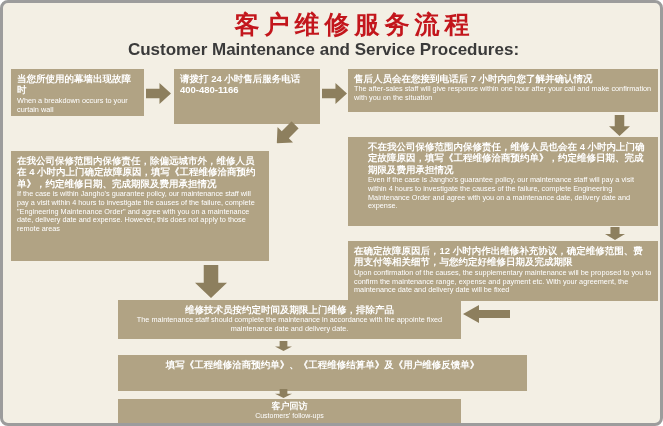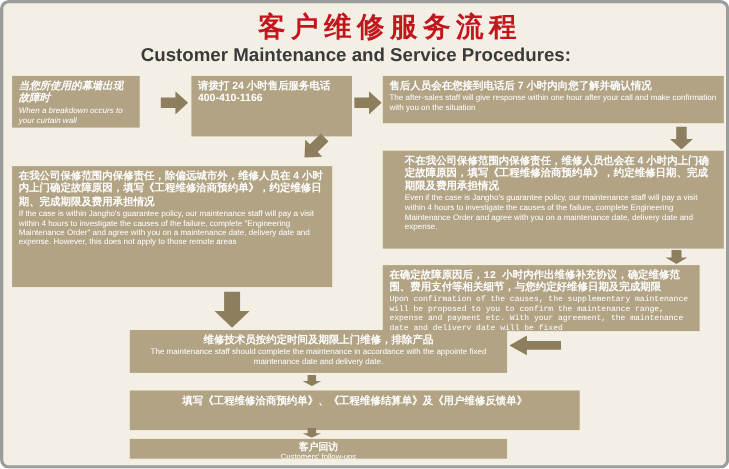--- a/index.html
+++ b/index.html
@@ -35,29 +35,29 @@
     background:var(--box_fill,#b1a384);
     color:#ffffff;
     padding:4px 6px;
     overflow:hidden;
     line-height:1.2;
   }
   .box .cn { font-size:9.5px; font-weight:bold; margin-bottom:1px; }
   .box .en { font-size:7.3px; }
   .box.center { text-align:center; }
 
-  #box1 { left:8px;   top:66px;  width:116px; height:47px;font-style:italic; }
+  #box1 { left:8px;   top:66px;  width:133px; height:47px; }
   #box2 { left:171px; top:66px;  width:146px; height:55px; }
   #box3 { left:345px; top:66px;  width:310px; height:43px; }
   #box4 { left:345px; top:134px; width:310px; height:89px;padding-left:20px; }
-  #box5 { left:8px;   top:148px; width:291px; height:110px; }
-  #box6 { left:345px; top:238px; width:288px; height:60px;font-family:Liberation Mono, monospace; }
+  #box5 { left:8px;   top:148px; width:258px; height:110px; }
+  #box6 { left:345px; top:238px; width:310px; height:60px; }
   #box7 { left:115px; top:297px; width:343px; height:39px; }
   #box8 { left:115px; top:352px; width:409px; height:36px; }
-  #box9 { left:115px; top:396px; width:343px; height:18px; padding:2px 6px; }
+  #box9 { left:115px; top:396px; width:343px; height:28px; padding:2px 6px; }
   #box9 .cn { font-size:9px; margin-bottom:0; }
   #box9 .en { font-size:7px; }
 
   .arrow { position:absolute; }
   .arrow svg { display:block; width:100%; height:100%; fill:var(--arrow_fill,#8d7f5e); }
   #arr1 { left:143px; top:80px;  width:25px; height:21px; }
   #arr2 { left:319px; top:80px;  width:25px; height:21px; }
   #arr3 { left:606px; top:112px; width:21px; height:21px; }
   #arr4 { left:272px; top:118px; width:22px; height:26px; transform:rotate(45deg); transform-origin:center; }
   #arr5 { left:602px; top:224px; width:20px; height:13px; }
@@ -79,21 +79,21 @@
     <div class="en">When a breakdown occurs to your curtain wall</div>
   </div>
 
   <div class="arrow" id="arr1">
     <svg viewBox="0 0 26 22" preserveAspectRatio="none">
         <polygon points="0,6 14,6 14,0 26,11 14,22 14,16 0,16"></polygon>
       </svg>
   </div>
 
   <div class="box" id="box2">
-    <div class="cn">请拨打 24 小时售后服务电话 400-410-1166</div>
+    <div class="cn">请拨打 24 小时售后服务电话 400-480-1166</div>
   </div>
 
   <div class="arrow" id="arr2">
     <svg viewBox="0 0 26 22" preserveAspectRatio="none">
         <polygon points="0,6 14,6 14,0 26,11 14,22 14,16 0,16"></polygon>
       </svg>
   </div>
 
   <div class="box" id="box3">
     <div class="cn">售后人员会在您接到电话后 7 小时内向您了解并确认情况</div>

